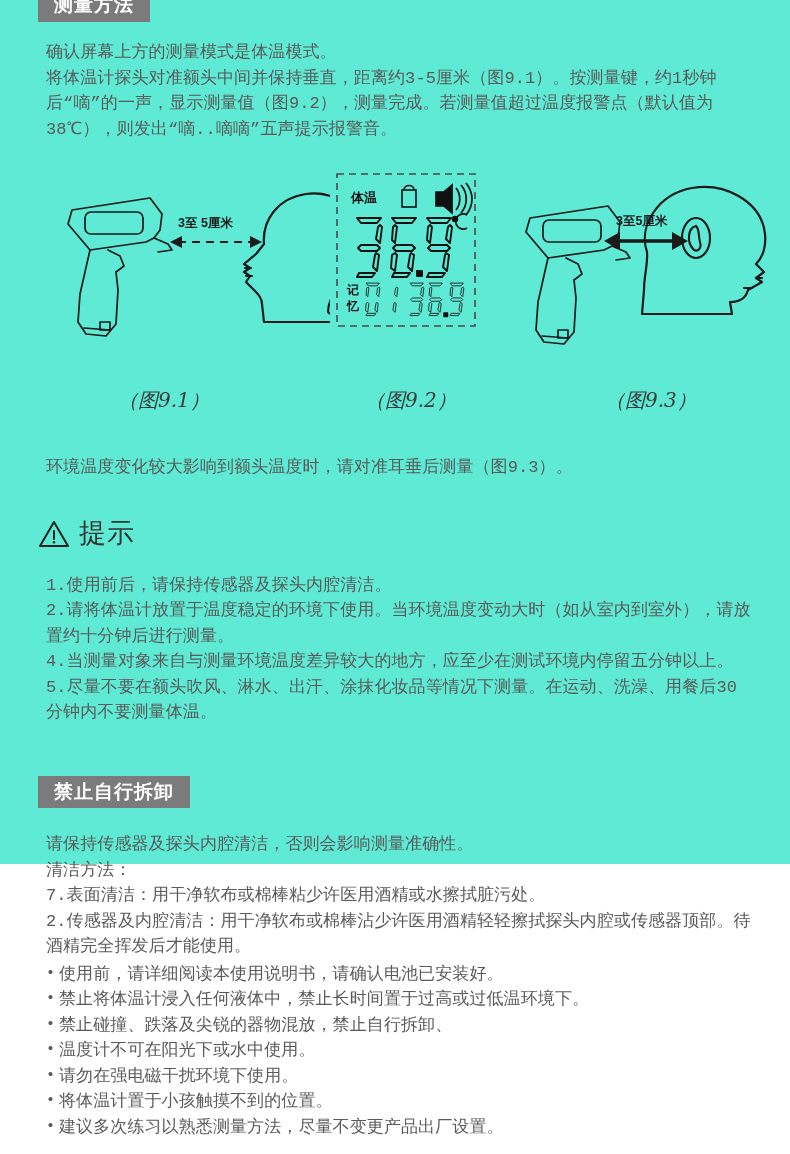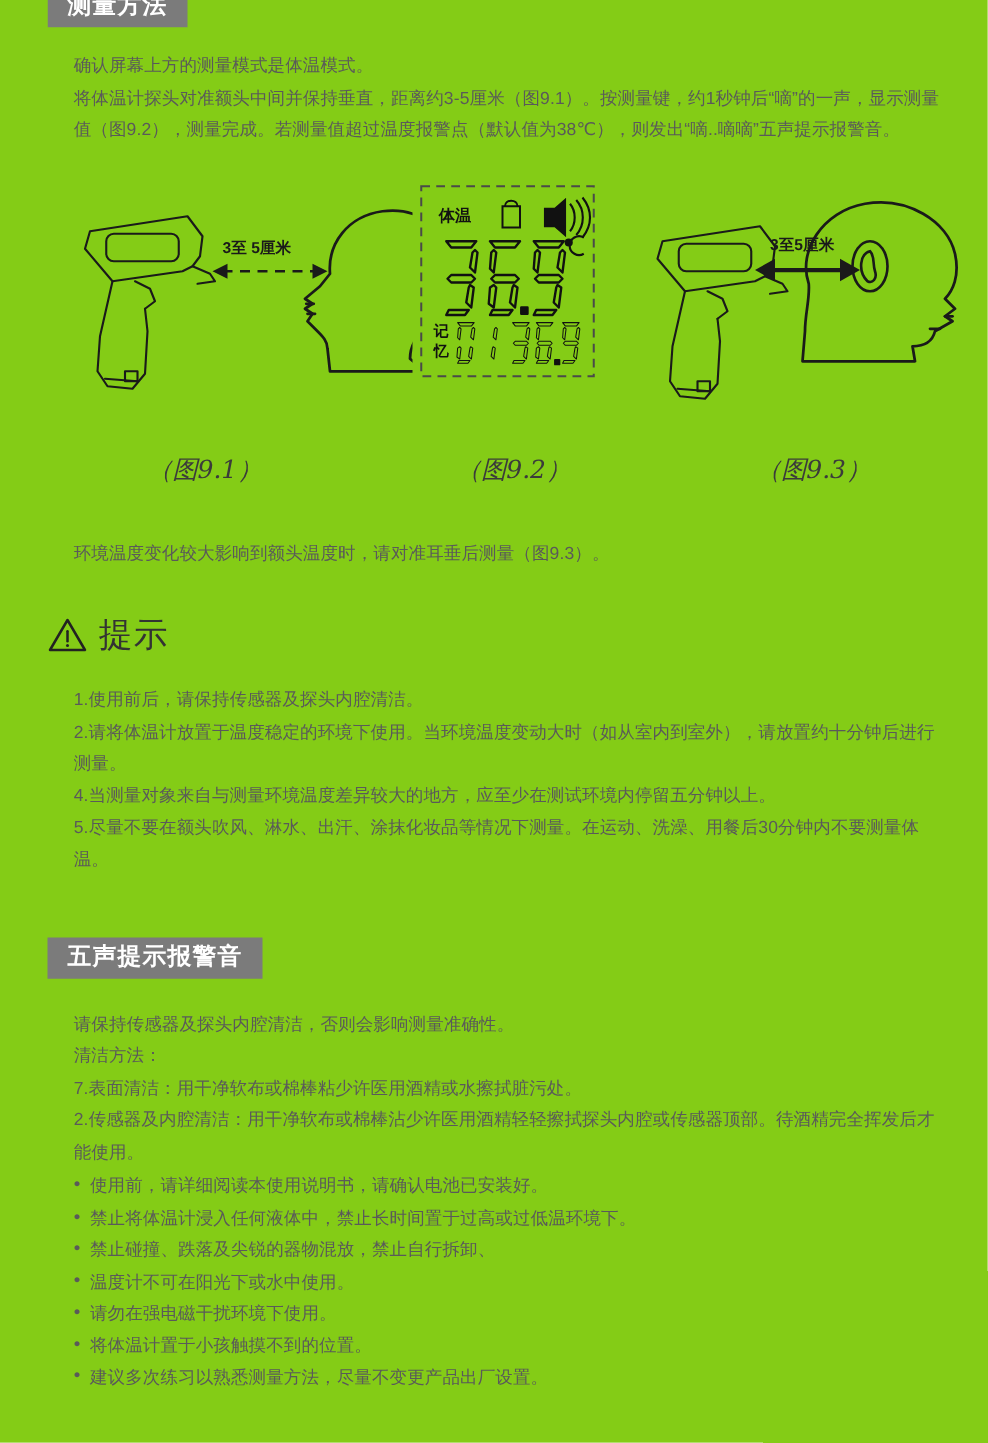--- a/index.html
+++ b/index.html
@@ -11,22 +11,22 @@
     width: 790px;
     height: 1154px;
     font-family: "Liberation Sans", "DejaVu Sans", sans-serif;
     color: #595959;
     overflow: hidden;
     position: relative;
   }
   .page {
     position: relative;
     width: 790px;
-    height: 1154px;
-    background: #84cc16;
+    height: 864px;
+    background: #5eead4;
   }
 
   
   .badge {
     display: inline-block;
     background: #7b7b7b;
     color: #ffffff;
     font-size: 19px;
     font-weight: 700;
     letter-spacing: 1px;
@@ -41,25 +41,26 @@
     position: relative;
   }
   .badge-clip .badge {
     position: absolute;
     top: -11px;
     left: 0;
   }
 
   
   .body-block {
-    margin: 0 38px 0 59px;
-    font-size: 14px;
+    margin: 0 38px 0 46px;
+    font-size: 17px;
     line-height: 25.5px;
     color: #5a5a5a;
     letter-spacing: 0.1px;
+    font-family: Liberation Mono, monospace;
   }
   .body-block p { margin: 0; }
 
   
   .warn-head {
     margin-left: 38px;
     display: flex;
     align-items: center;
     gap: 9px;
     color: #3a3a3a;
@@ -363,21 +364,21 @@
   <div class="body-block">
     <p>1.使用前后，请保持传感器及探头内腔清洁。</p>
     <p>2.请将体温计放置于温度稳定的环境下使用。当环境温度变动大时（如从室内到室外），请放置约十分钟后进行测量。</p>
     <p>4.当测量对象来自与测量环境温度差异较大的地方，应至少在测试环境内停留五分钟以上。</p>
     <p>5.尽量不要在额头吹风、淋水、出汗、涂抹化妆品等情况下测量。在运动、洗澡、用餐后30分钟内不要测量体温。</p>
   </div>
 
   <div style="height:50px"></div>
 
   <div class="badge-row">
-    <span class="badge">五声提示报警音</span>
+    <span class="badge">禁止自行拆卸</span>
   </div>
 
   <div style="height:24px"></div>
 
   <div class="body-block">
     <p>请保持传感器及探头内腔清洁，否则会影响测量准确性。</p>
     <p>清洁方法：</p>
     <p>7.表面清洁：用干净软布或棉棒粘少许医用酒精或水擦拭脏污处。</p>
     <p>2.传感器及内腔清洁：用干净软布或棉棒沾少许医用酒精轻轻擦拭探头内腔或传感器顶部。待酒精完全挥发后才能使用。</p>
   </div>

